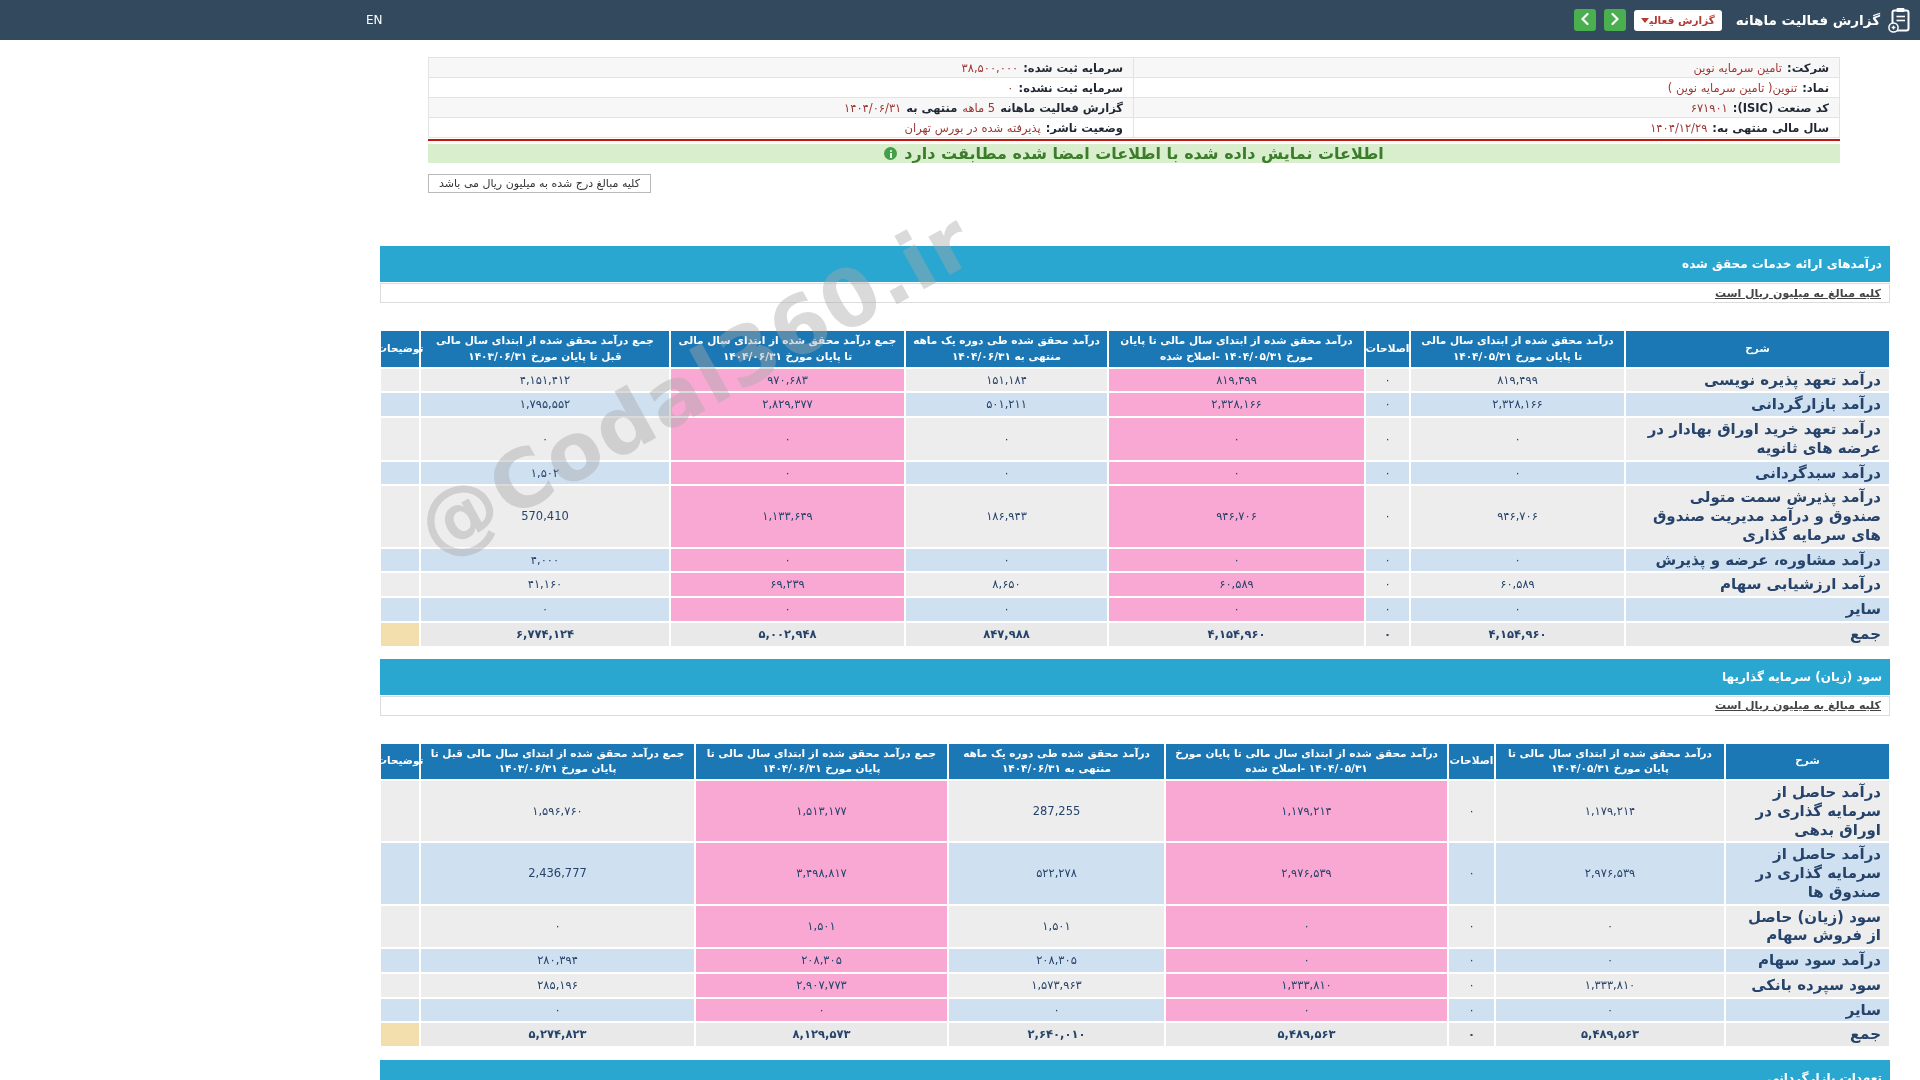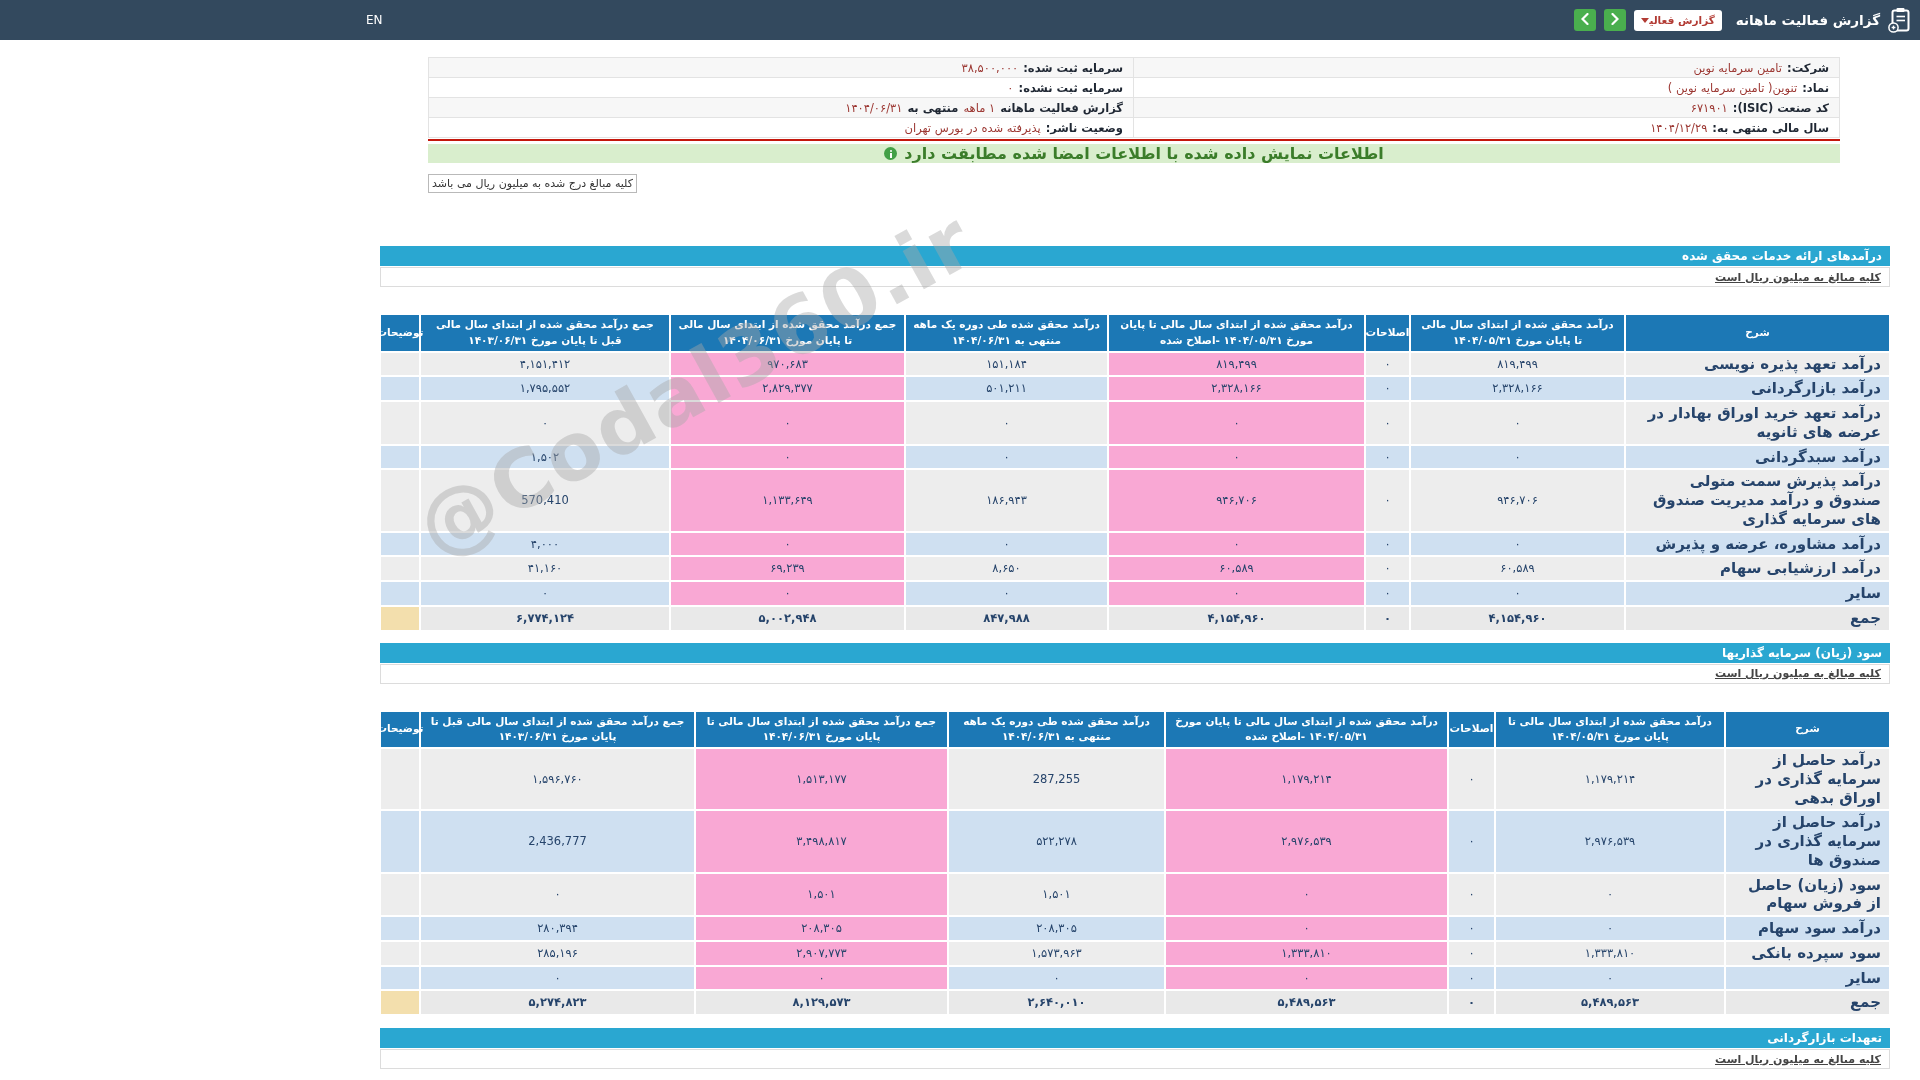--- a/index.html
+++ b/index.html
@@ -26,25 +26,25 @@
   .info-cell{display:flex;align-items:center;gap:5px;padding:0 10px;white-space:nowrap;}
   .info-cell:nth-child(2){border-right:1px solid #e3e3e3;}
   .lbl{font-weight:bold;color:#1f2733;}
   .val{color:#9c3732;}
   .red-line{height:2px;background:#c4170c;margin-top:1px;}
   .green-banner{margin-top:3px;background:#d9eecd;height:19px;display:flex;align-items:center;justify-content:center;gap:7px;font-size:16px;font-weight:bold;color:#3b7d2a;}
   .info-icon{width:13px;height:13px;border-radius:50%;background:#43a047;position:relative;flex:0 0 auto;}
   .info-icon::before{content:"";position:absolute;left:5.5px;top:2.5px;width:2px;height:2px;background:#fff;border-radius:50%;}
   .info-icon::after{content:"";position:absolute;left:5.5px;top:6px;width:2px;height:4.5px;background:#fff;}
   .note-box-row{margin-top:9px;text-align:left;}
-  .note-box{display:inline-block;direction:rtl;border:1px solid #b9b9b9;background:#fff;padding:2px 3px;font-size:11px;color:#333;}
+  .note-box{display:inline-block;direction:rtl;border:1px solid #b9b9b9;background:#fff;padding:2px 10px;font-size:11px;color:#333;}
 
   
   .main{width:1510px;margin:53px 30px 0 auto;}
-  .section-bar{background:#2aa7d1;color:#fff;font-size:12px;font-weight:bold;height:20px;display:flex;align-items:center;padding:0 8px;box-sizing:border-box;}
+  .section-bar{background:#2aa7d1;color:#fff;font-size:12px;font-weight:bold;height:36px;display:flex;align-items:center;padding:0 8px;box-sizing:border-box;}
   .muted-note{border:1px solid #dcdcdc;margin-top:1px;height:18px;display:flex;align-items:center;padding:0 8px;font-size:11px;font-weight:bold;color:#444;background:#fff;text-decoration:underline;}
   .sec2{margin-top:12px;}
   .sec3{margin-top:13px;}
   .datatable{margin-top:27px;}
   .trow{display:grid;}
   .t1 .trow{grid-template-columns:265px 215px 45px 257px 203px 235px 250px 40px;}
   .t2 .trow{grid-template-columns:165px 230px 47px 283px 217px 253px 275px 40px;}
   .tcell{border:1px solid #fff;display:flex;align-items:center;justify-content:center;min-height:18px;font-size:11.5px;color:#26446b;padding:1px 3px;box-sizing:border-box;text-align:center;line-height:1.25;}
   .tcell.th{background:#1c78b5;color:#fff;font-weight:bold;font-size:10.5px;line-height:1.5;padding:2px 5px;}
   .tcell.label{justify-content:flex-start;text-align:right;font-weight:bold;font-size:15px;padding:2px 8px;}
@@ -122,21 +122,21 @@
           <span class="val">۰</span>
         </div>
       </div>
       <div class="info-row">
         <div class="info-cell">
           <span class="lbl">کد صنعت (ISIC):</span>
           <span class="val">۶۷۱۹۰۱</span>
         </div>
         <div class="info-cell">
           <span class="lbl">گزارش فعالیت ماهانه</span>
-          <span class="val">۱ ماهه</span>
+          <span class="val">5 ماهه</span>
           <span class="lbl">منتهی به</span>
           <span class="val">۱۴۰۴/۰۶/۳۱</span>
         </div>
       </div>
       <div class="info-row">
         <div class="info-cell">
           <span class="lbl">سال مالی منتهی به:</span>
           <span class="val">۱۴۰۴/۱۲/۲۹</span>
         </div>
         <div class="info-cell">

